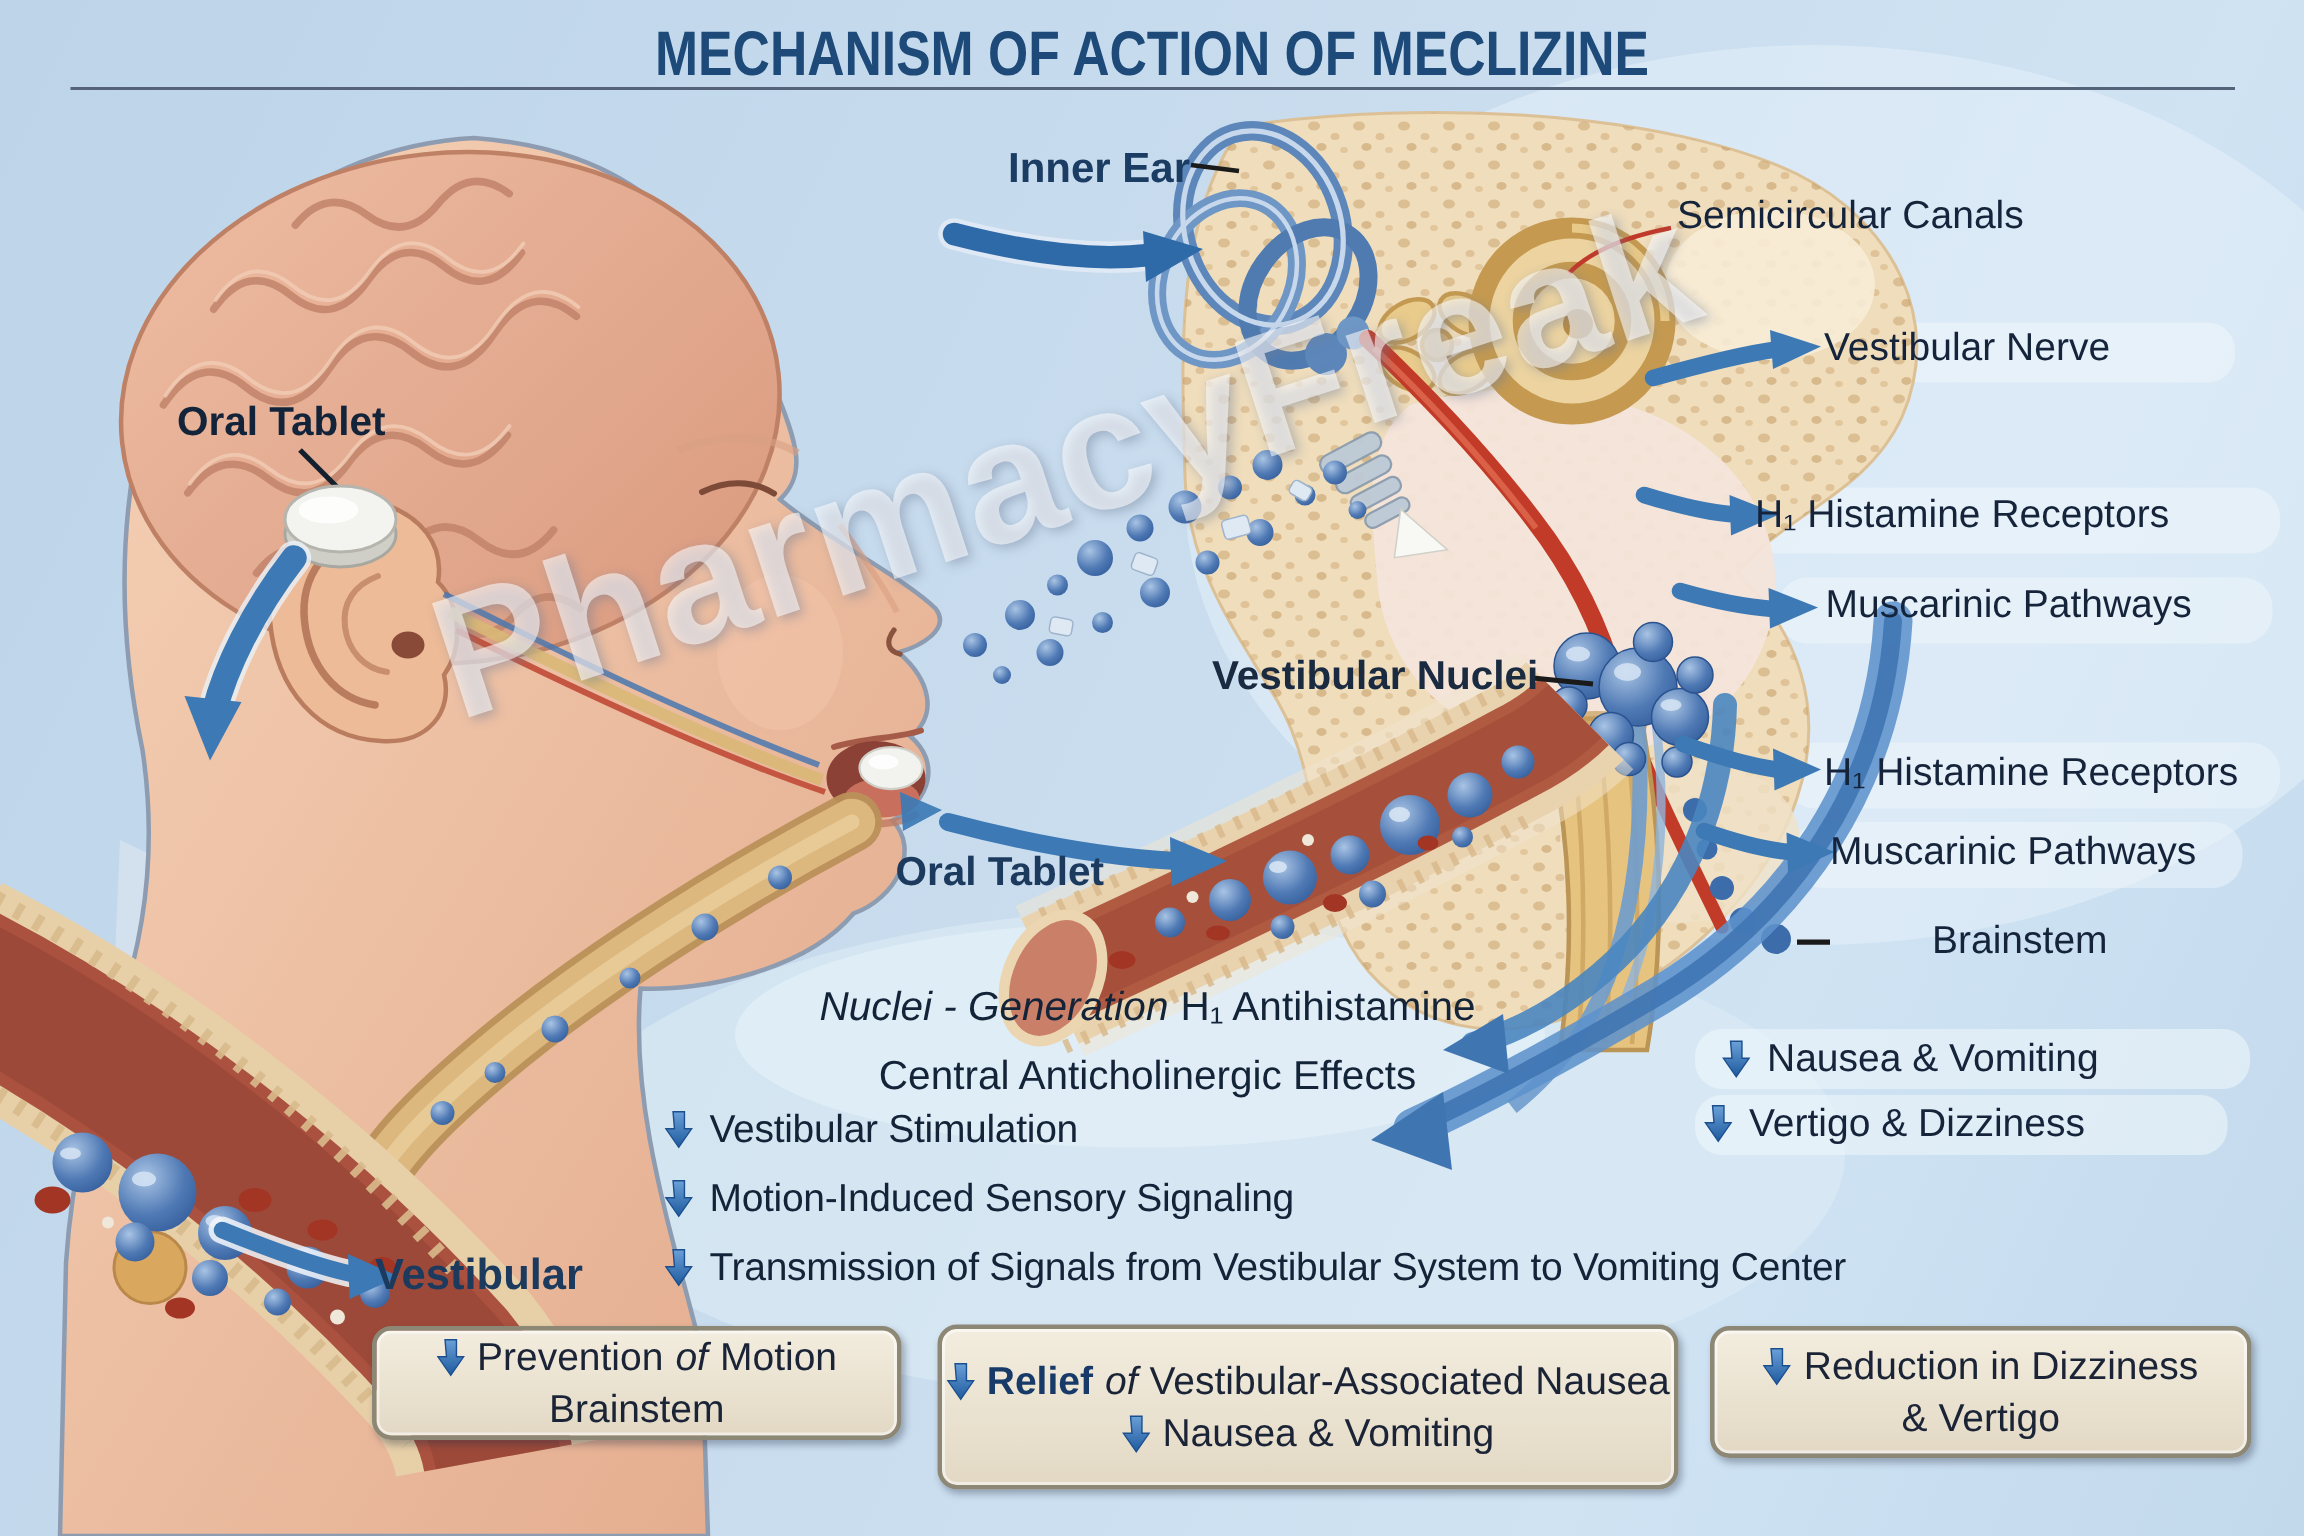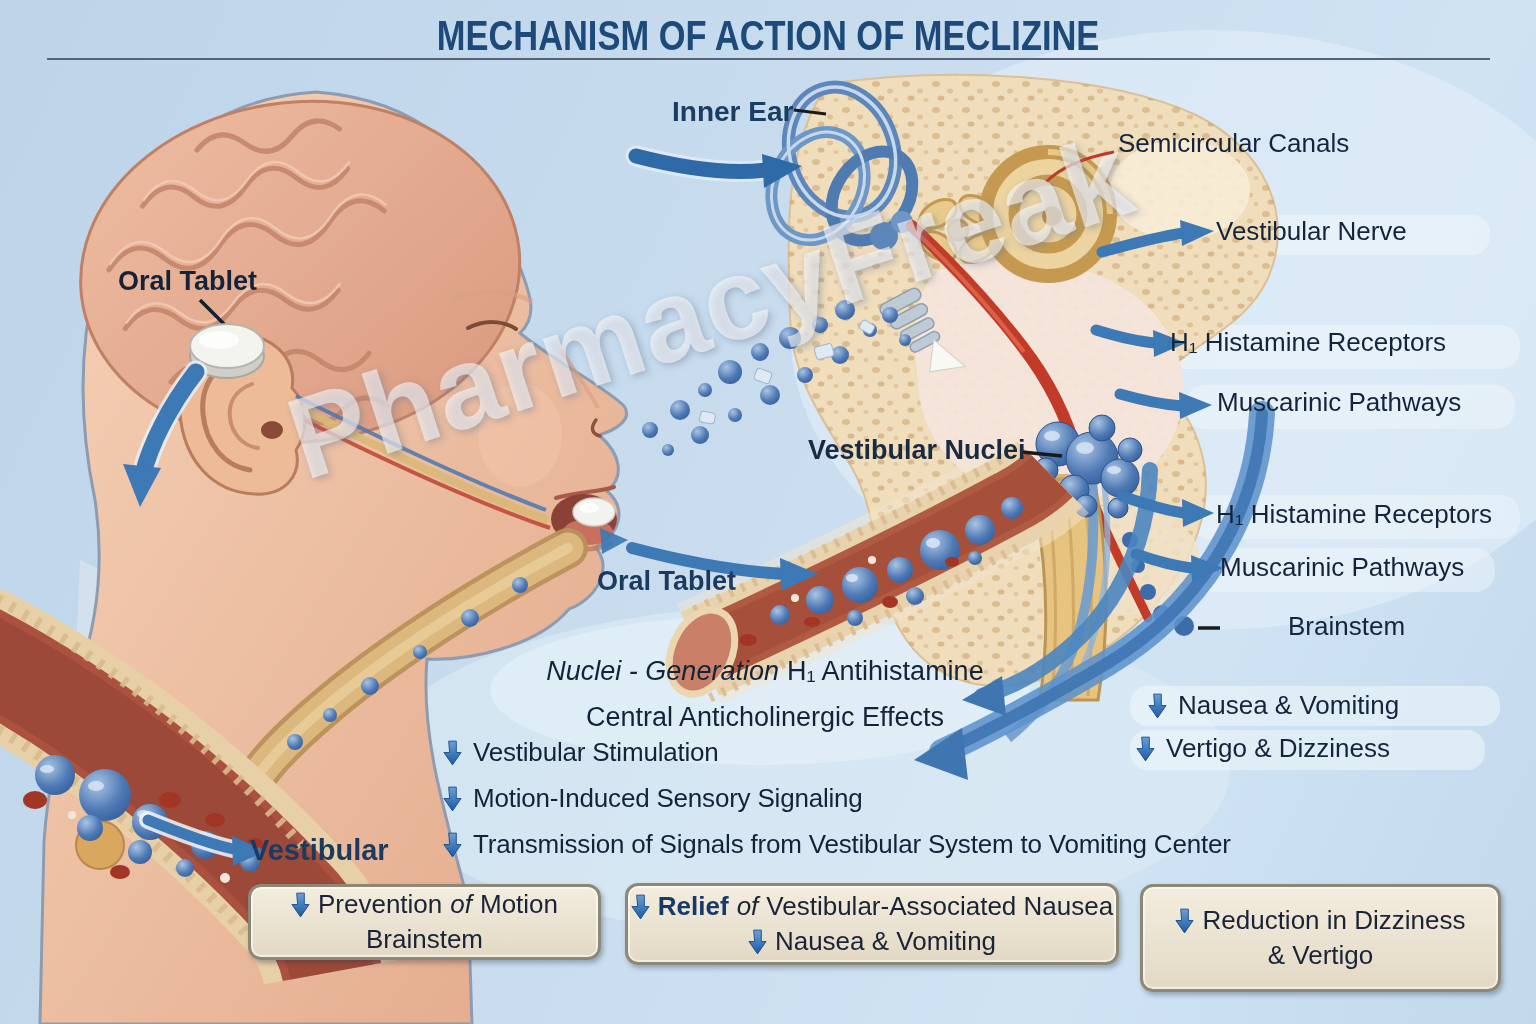--- a/index.html
+++ b/index.html
@@ -474,42 +474,42 @@
             <path d="M6,1 h8 v12 h5 L10,26 L1,13 h6 Z" fill="url(#agrad)" stroke="#1c4f8e"></path>
           </svg>
       </span>
       <span>Prevention</span>
       <i>of</i>
       <span>Motion</span>
     </div>
     <div class="box-line">Brainstem</div>
   </div>
 
-  <div class="outcome" style="left:625px; top:883px; width:494px; height:82px;">
+  <div class="outcome" style="left:625px; top:883px; width:494px; height:110px;">
     <div class="box-line">
       <span class="darr">
         <svg viewBox="0 0 20 27">
             <path d="M6,1 h8 v12 h5 L10,26 L1,13 h6 Z" fill="url(#agrad)" stroke="#1c4f8e"></path>
           </svg>
       </span>
       <span class="bold-navy">Relief</span>
       <i>of</i>
       <span>Vestibular-Associated Nausea</span>
     </div>
     <div class="box-line">
       <span class="darr">
         <svg viewBox="0 0 20 27">
             <path d="M6,1 h8 v12 h5 L10,26 L1,13 h6 Z" fill="url(#agrad)" stroke="#1c4f8e"></path>
           </svg>
       </span>
       <span>Nausea &amp; Vomiting</span>
     </div>
   </div>
 
-  <div class="outcome" style="left:1140px; top:884px; width:361px; height:108px;">
+  <div class="outcome" style="left:1140px; top:884px; width:361px; height:88px;">
     <div class="box-line">
       <span class="darr">
         <svg viewBox="0 0 20 27">
             <path d="M6,1 h8 v12 h5 L10,26 L1,13 h6 Z" fill="url(#agrad)" stroke="#1c4f8e"></path>
           </svg>
       </span>
       <span>Reduction in Dizziness</span>
     </div>
     <div class="box-line">&amp; Vertigo</div>
   </div>

